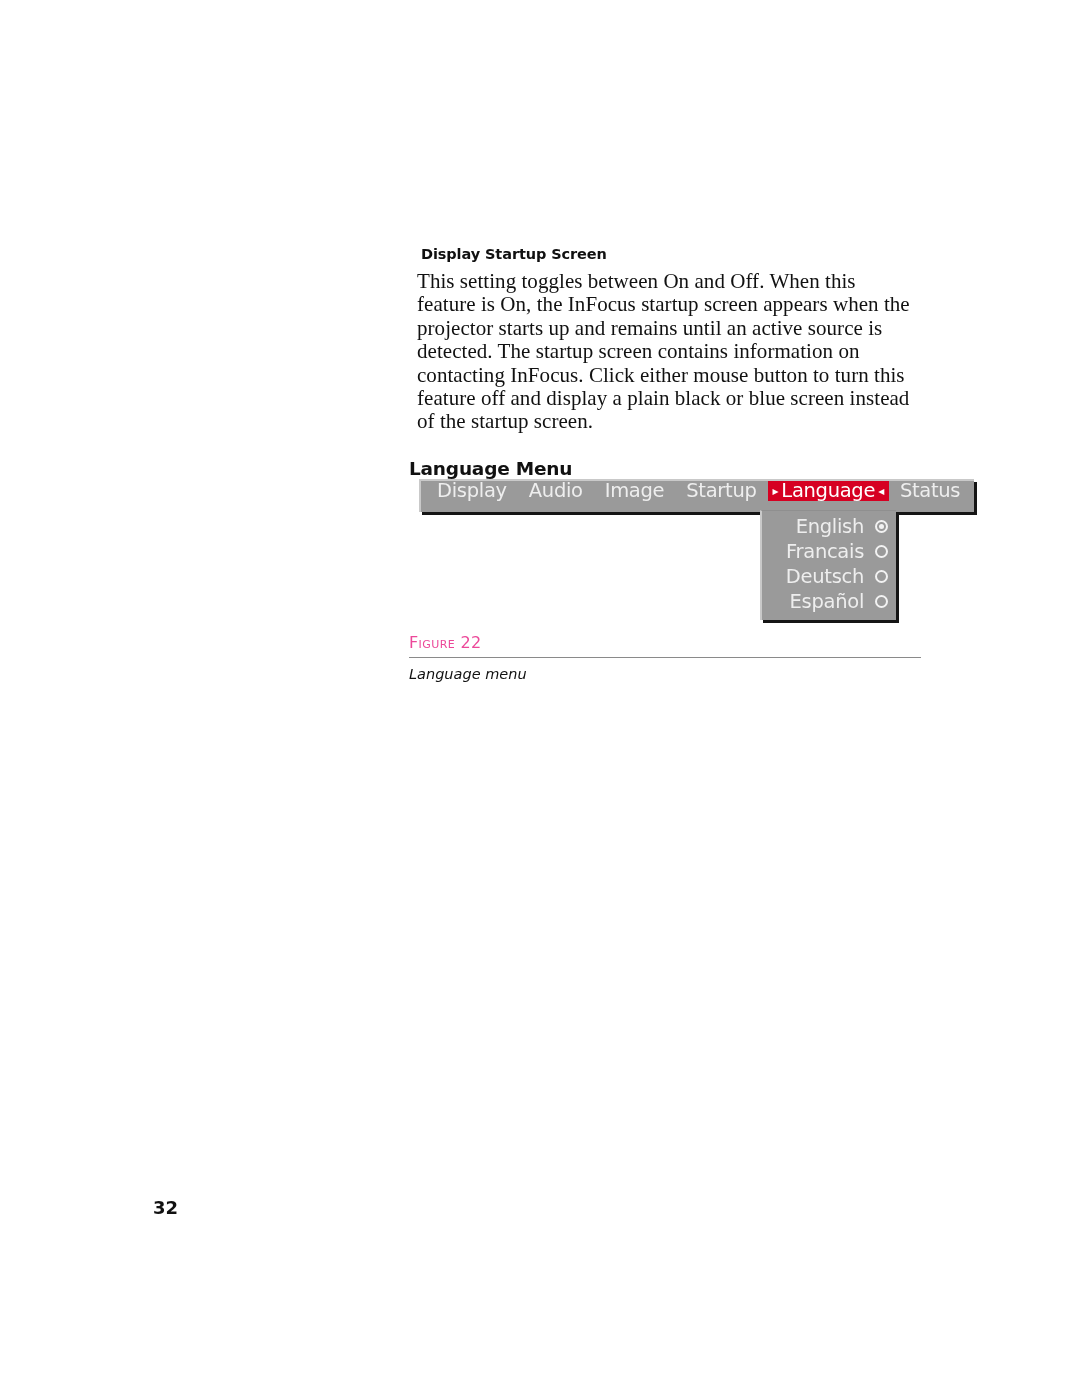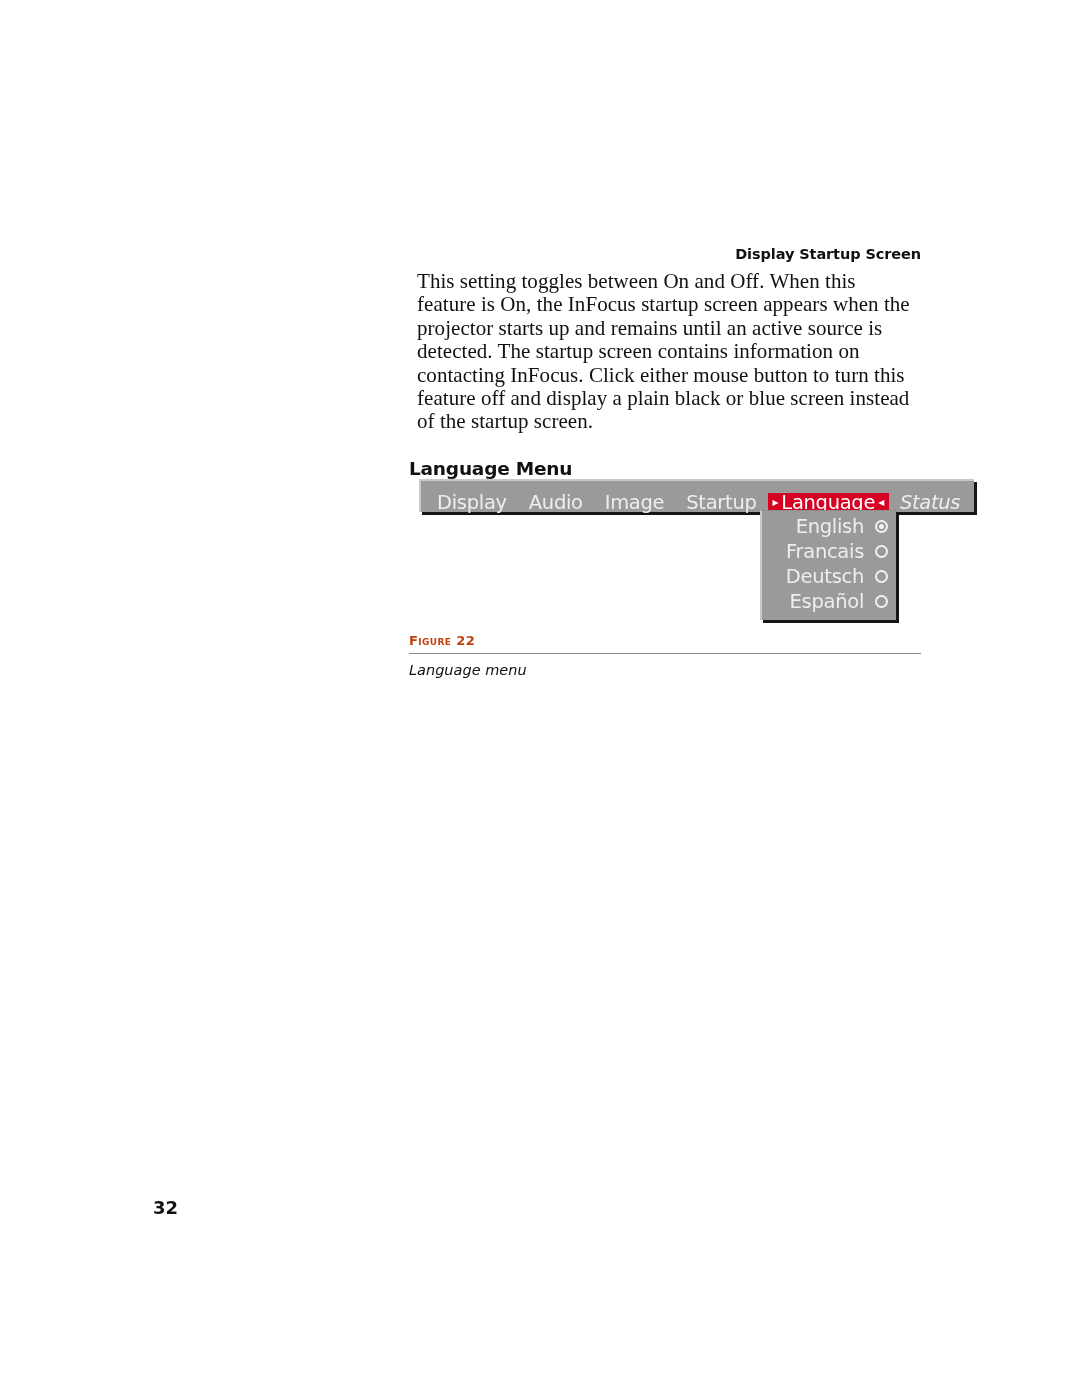--- a/index.html
+++ b/index.html
@@ -50,22 +50,21 @@
     top: 246px;
     width: 512px;
   }
 
   .sub-head {
     font-family: "DejaVu Sans", sans-serif;
     font-weight: bold;
     font-size: 14.5px;
     color: #111111;
     letter-spacing: -0.1px;
-    margin: 0 0 4px 4px;
-    text-align: right;
+    margin: 0 0 4px 12px;
   }
 
   p.body {
     font-family: "Liberation Serif", serif;
     font-size: 21px;
     line-height: 23.4px;
     color: #111111;
     margin: 8px;
     letter-spacing: 0.05px;
   }
@@ -91,37 +90,37 @@
   .menubar {
     position: absolute;
     left: 0;
     top: 0;
     height: 33px;
     background: #9a9a9a;
     border-top: 2px solid #c9c9c9;
     border-left: 2px solid #c9c9c9;
     box-shadow: 3px 3px 0 0 #151515;
     display: flex;
-    align-items: flex-end;
+    align-items: flex-start;
     box-sizing: border-box;
   }
   .menubar-item {
     display: flex;
     align-items: center;
     justify-content: center;
     padding: 0 11px;
     font-family: "DejaVu Sans", sans-serif;
     font-size: 19.5px;
     line-height: 1;
     color: #eeeeee;
     letter-spacing: -0.3px;
     white-space: nowrap;
   }
   .menubar-item.first { padding-left: 16px; }
-  .menubar-item.last  { padding-right: 14px; font-style: italic; }
+  .menubar-item.last  { padding-right: 14px; }
 
   .menubar-item.selected {
     background: #d60022;
     color: #ffffff;
     padding: 0 5px;
     gap: 3px;
   }
   .caret {
     font-size: 12px;
     line-height: 1;
@@ -186,23 +185,23 @@
 
   
   .figure-caption {
     position: absolute;
     left: 409px;
     top: 633px;
     width: 512px;
   }
   .figure-num {
     font-family: "DejaVu Sans", sans-serif;
-    font-weight: bold;
-    font-size: 13px;
-    color: #c2410c;
+    font-weight: normal;
+    font-size: 16px;
+    color: #ec4899;
     letter-spacing: 0.4px;
     font-variant: small-caps;
     text-transform: lowercase;
   }
   .figure-num::first-letter { text-transform: uppercase; }
   .figure-rule {
     margin-top: 5px;
     height: 1.3px;
     background: #8a8a8a;
     width: 512px;

